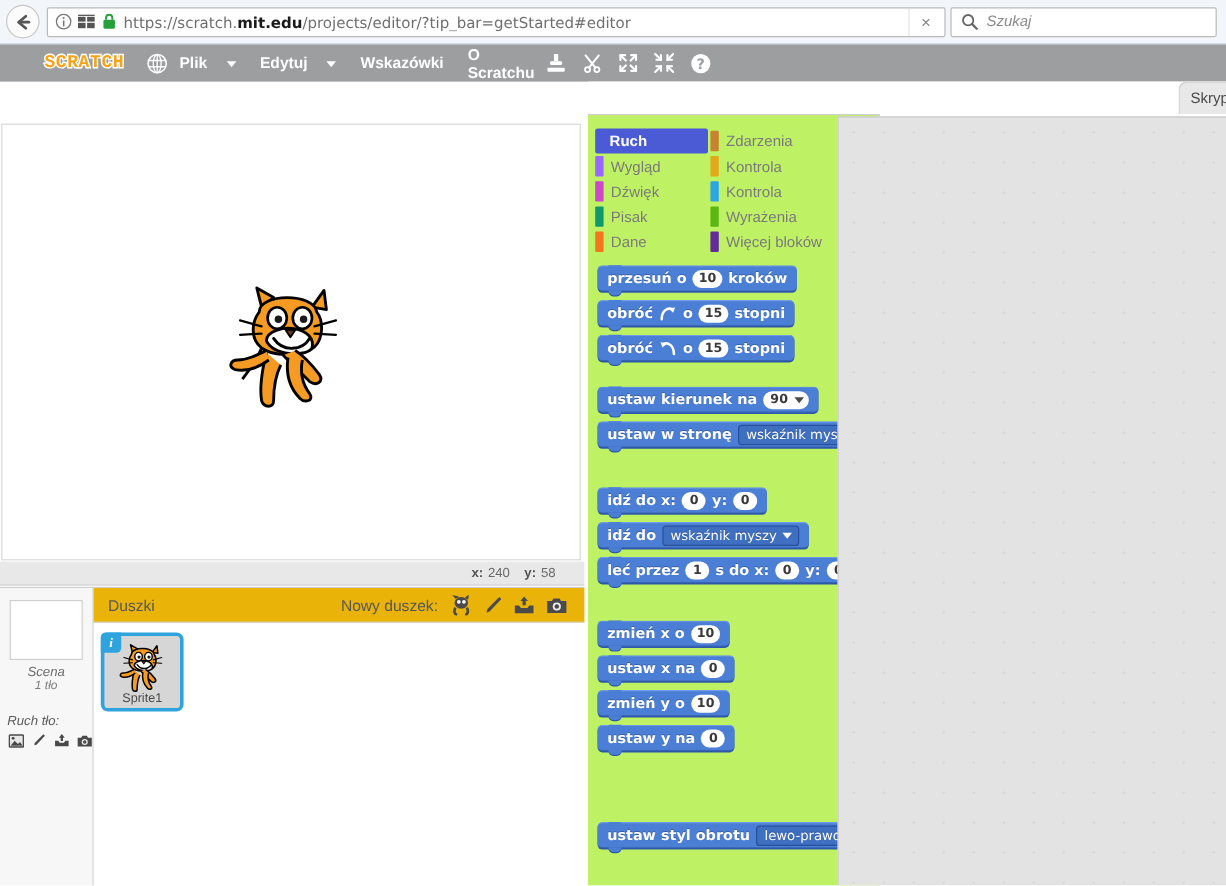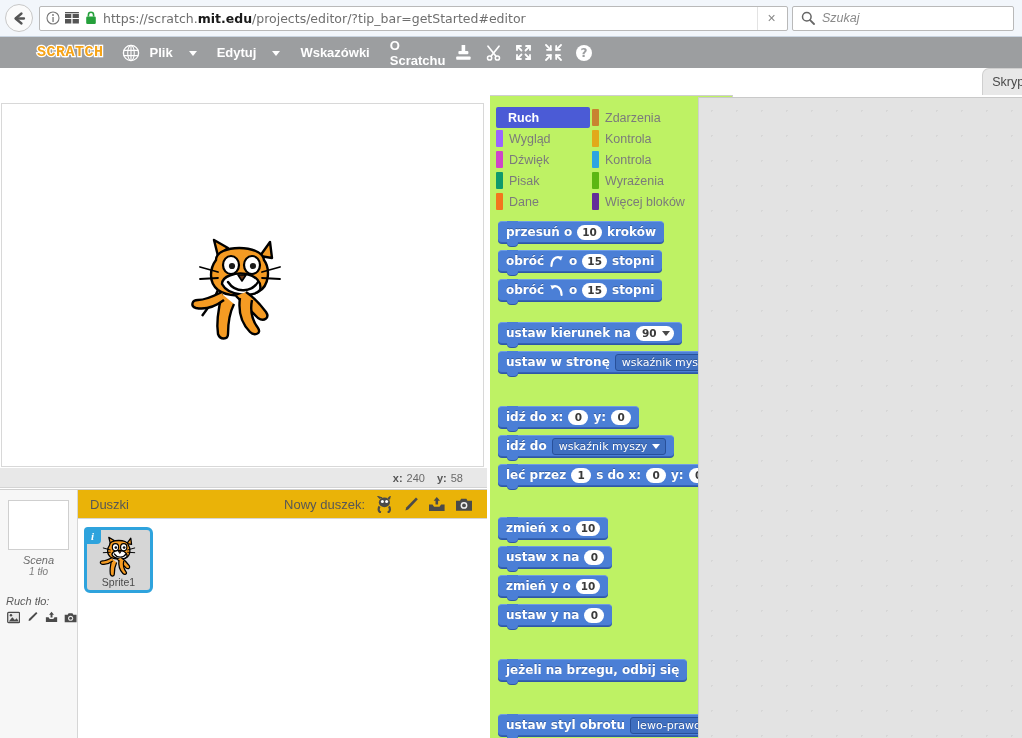--- a/index.html
+++ b/index.html
@@ -631,25 +631,20 @@
       <div class="blk-row">
         <span class="blk">
           <span>ustaw y na</span>
           <span class="oval">0</span>
         </span>
       </div>
 
       <div class="gap-lg"></div>
       <div style="height:12px"></div>
 
-      <div class="blk-row">
-        <span class="blk">
-          <span>jeżeli na brzegu, odbij się</span>
-        </span>
-      </div>
 
       <div class="gap-lg"></div>
       <div style="height:12px"></div>
 
       <div class="blk-row">
         <span class="blk">
           <span>ustaw styl obrotu</span>
           <span class="dropdown">
             <span>lewo-prawo</span>
             <span class="caret-w"></span>

